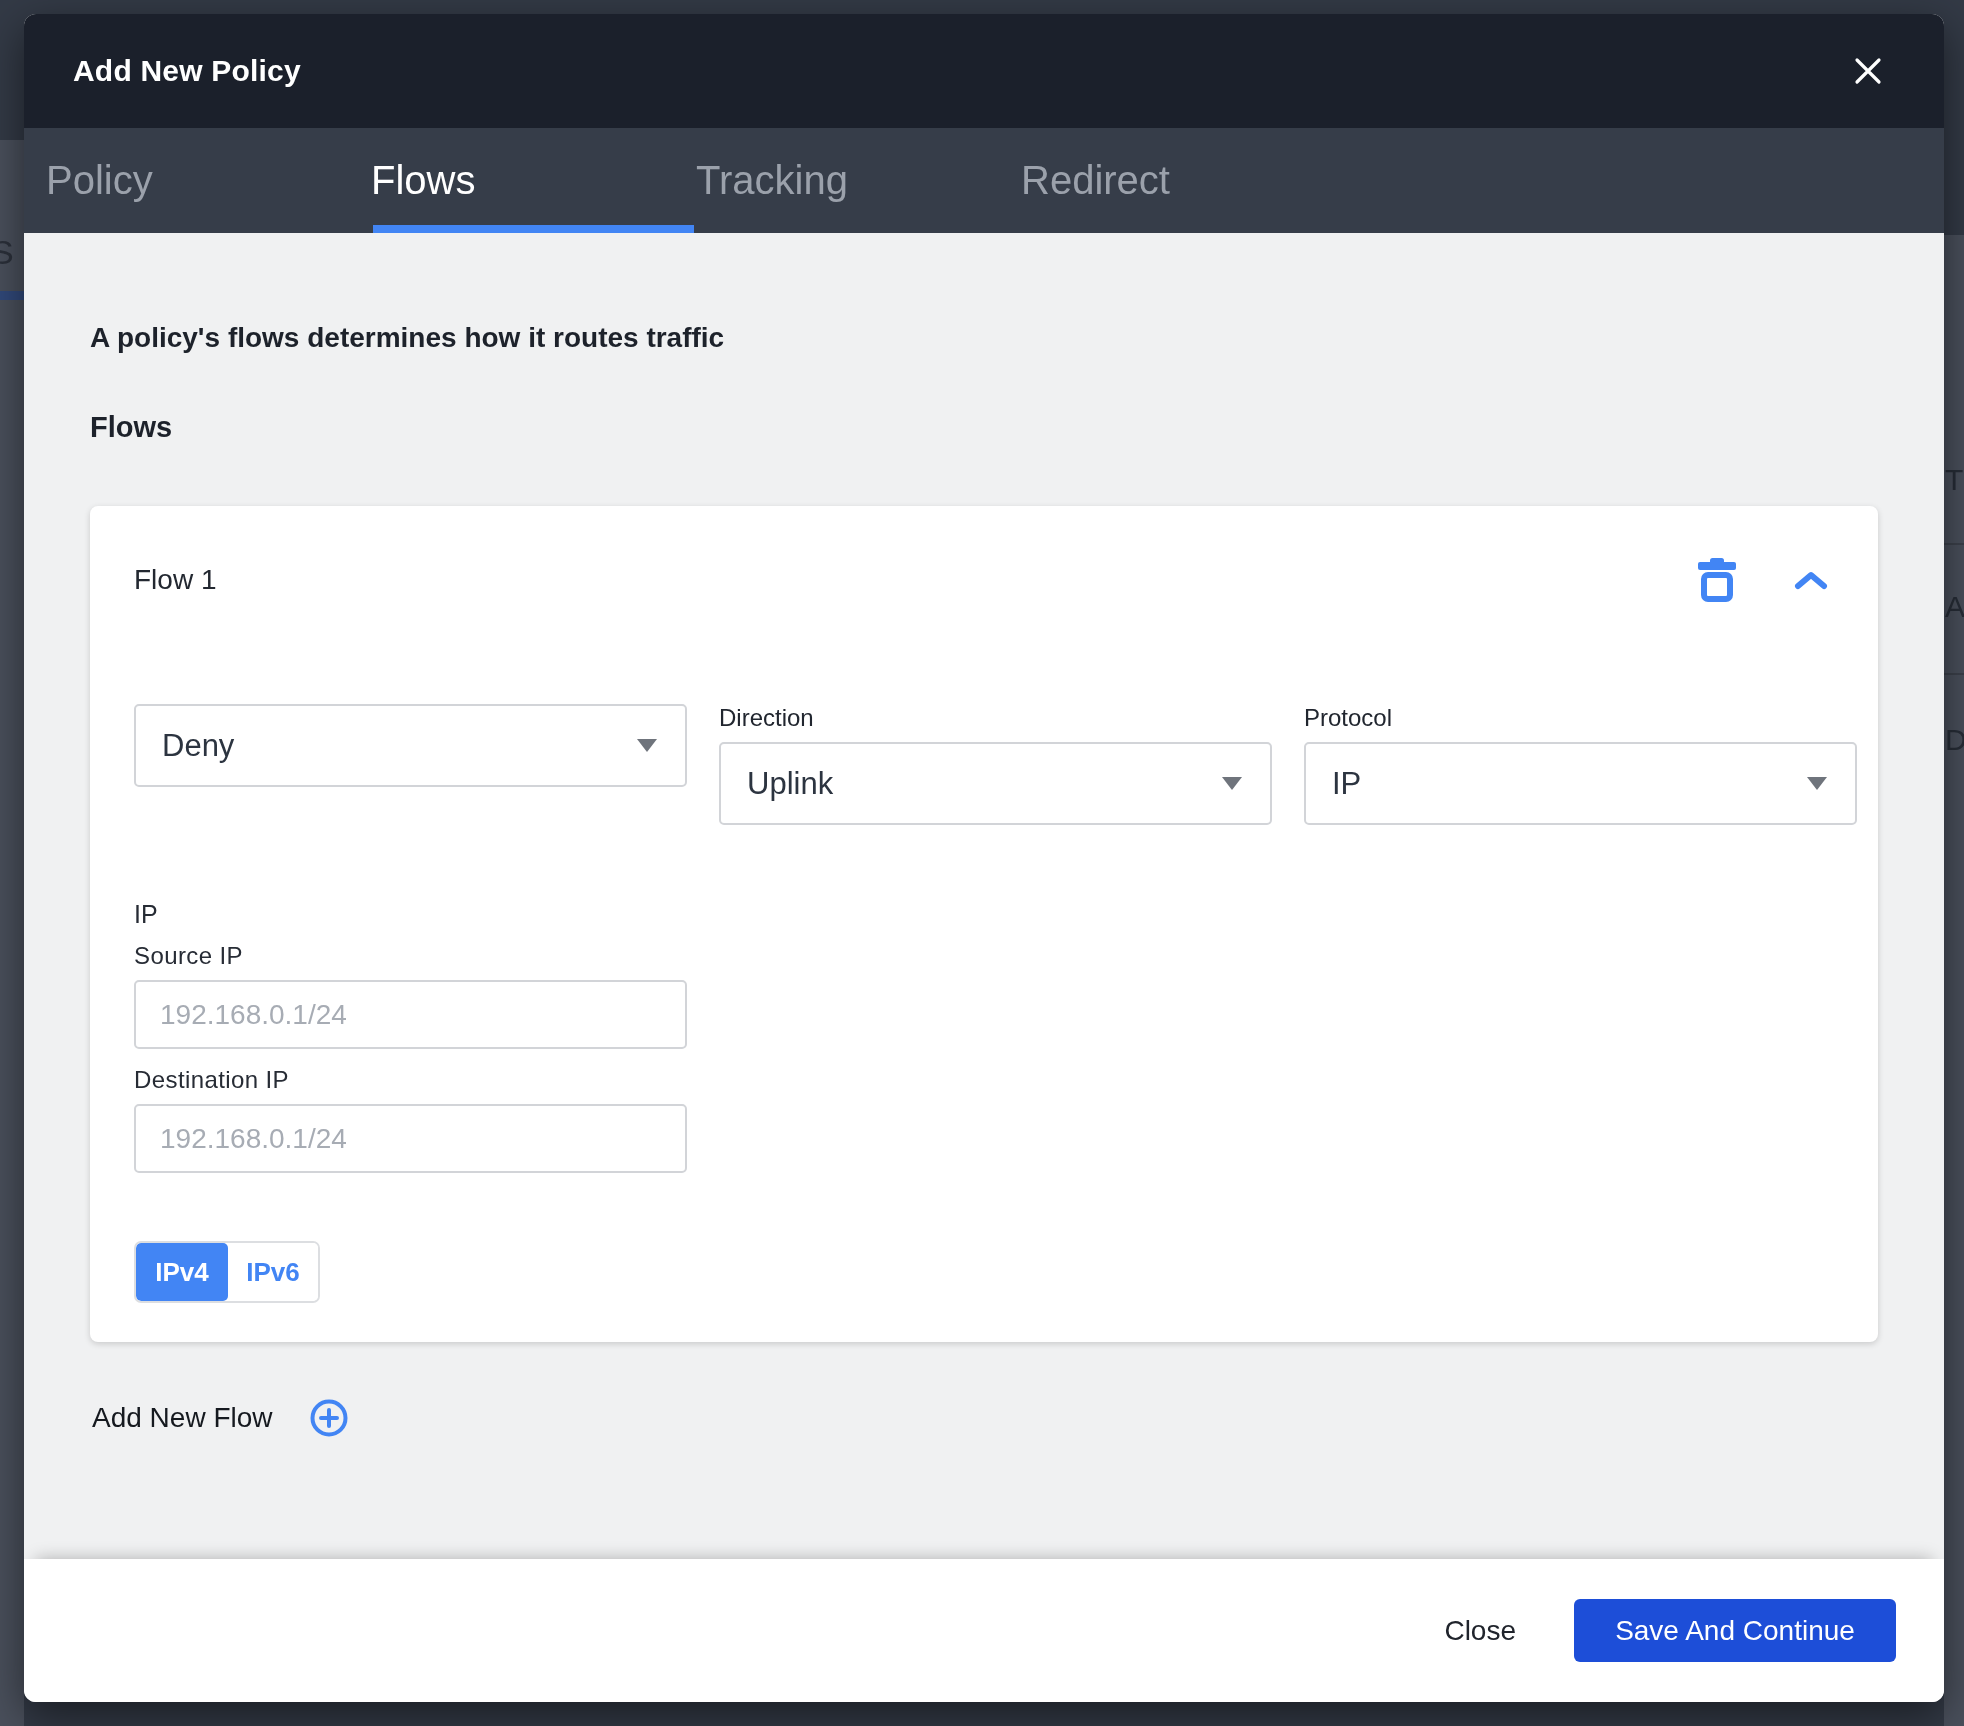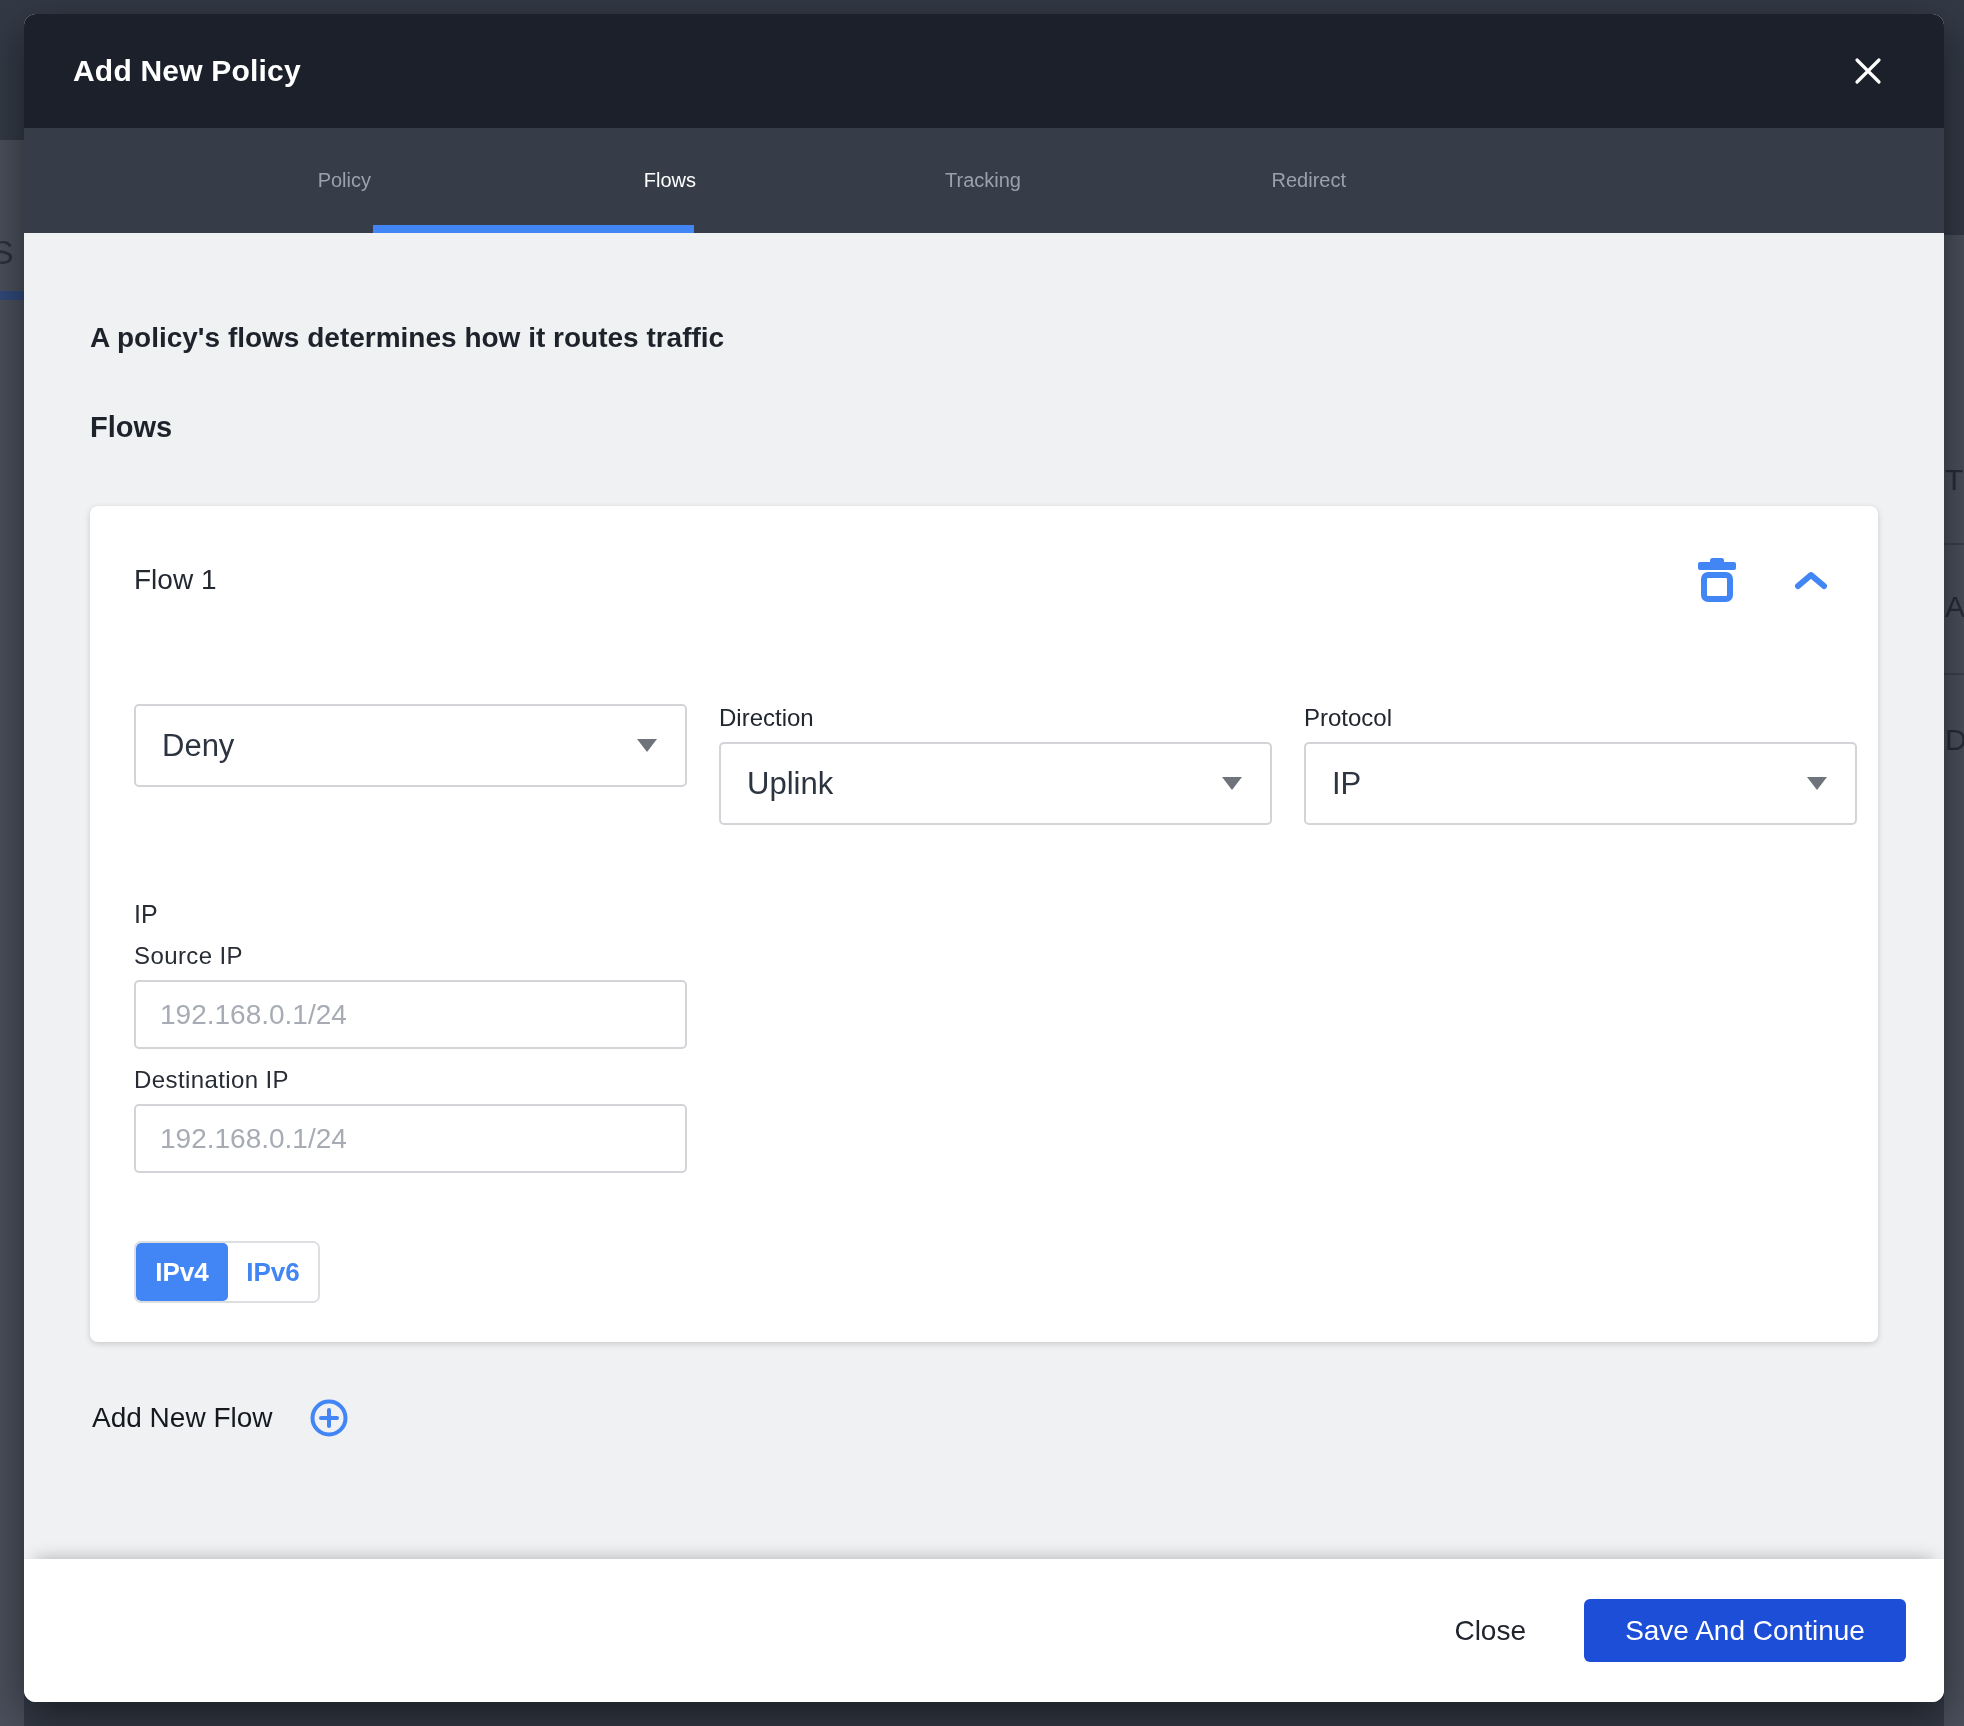--- a/index.html
+++ b/index.html
@@ -56,22 +56,22 @@
     margin-left:auto; background:none; border:none; cursor:pointer;
     width:40px; height:40px; display:flex; align-items:center; justify-content:center;
   }
 
   
   .tabbar {
     height:105px; flex:0 0 105px; background:#363d49;
     display:flex; padding-left:22px;
   }
   .tab {
-    width:325px; display:flex; align-items:center; justify-content:flex-end;
-    font-size:20px; color:#9ba1ab; position:relative; cursor:pointer;
+    width:325px; display:flex; align-items:center; justify-content:flex-start;
+    font-size:40px; color:#9ba1ab; position:relative; cursor:pointer;
   }
   .tab.active { color:#ffffff; font-weight:500; }
   .tab.active::after {
     content:""; position:absolute; left:2px; right:2px; bottom:0; height:8px;
     background:#4285f4;
   }
 
   
   .modal-body {
     flex:1 1 auto; background:#f0f1f2; padding:0 66px; overflow:hidden;
@@ -136,21 +136,21 @@
   .add-flow {
     margin-top:56px; display:flex; align-items:center; gap:36px;
     width:max-content; cursor:pointer; padding-left:2px;
   }
   .add-flow-label { font-size:28px; color:#15191f; }
 
   
   .modal-footer {
     flex:0 0 143px; background:#ffffff;
     display:flex; align-items:center; justify-content:flex-end;
-    gap:40px; padding-right:38px; position:relative;
+    gap:40px; padding-right:48px; position:relative;
     box-shadow:0 -12px 16px -12px rgba(0,0,0,0.28);
   }
   .close-text-btn {
     background:none; border:none; font-size:28px; color:#20242c;
     cursor:pointer; font-family:inherit; padding:10px 18px;
   }
   .save-btn {
     width:322px; height:63px; background:#1d4ed8; border:none; border-radius:6px;
     color:#ffffff; font-size:28px; cursor:pointer; font-family:inherit;
   }

